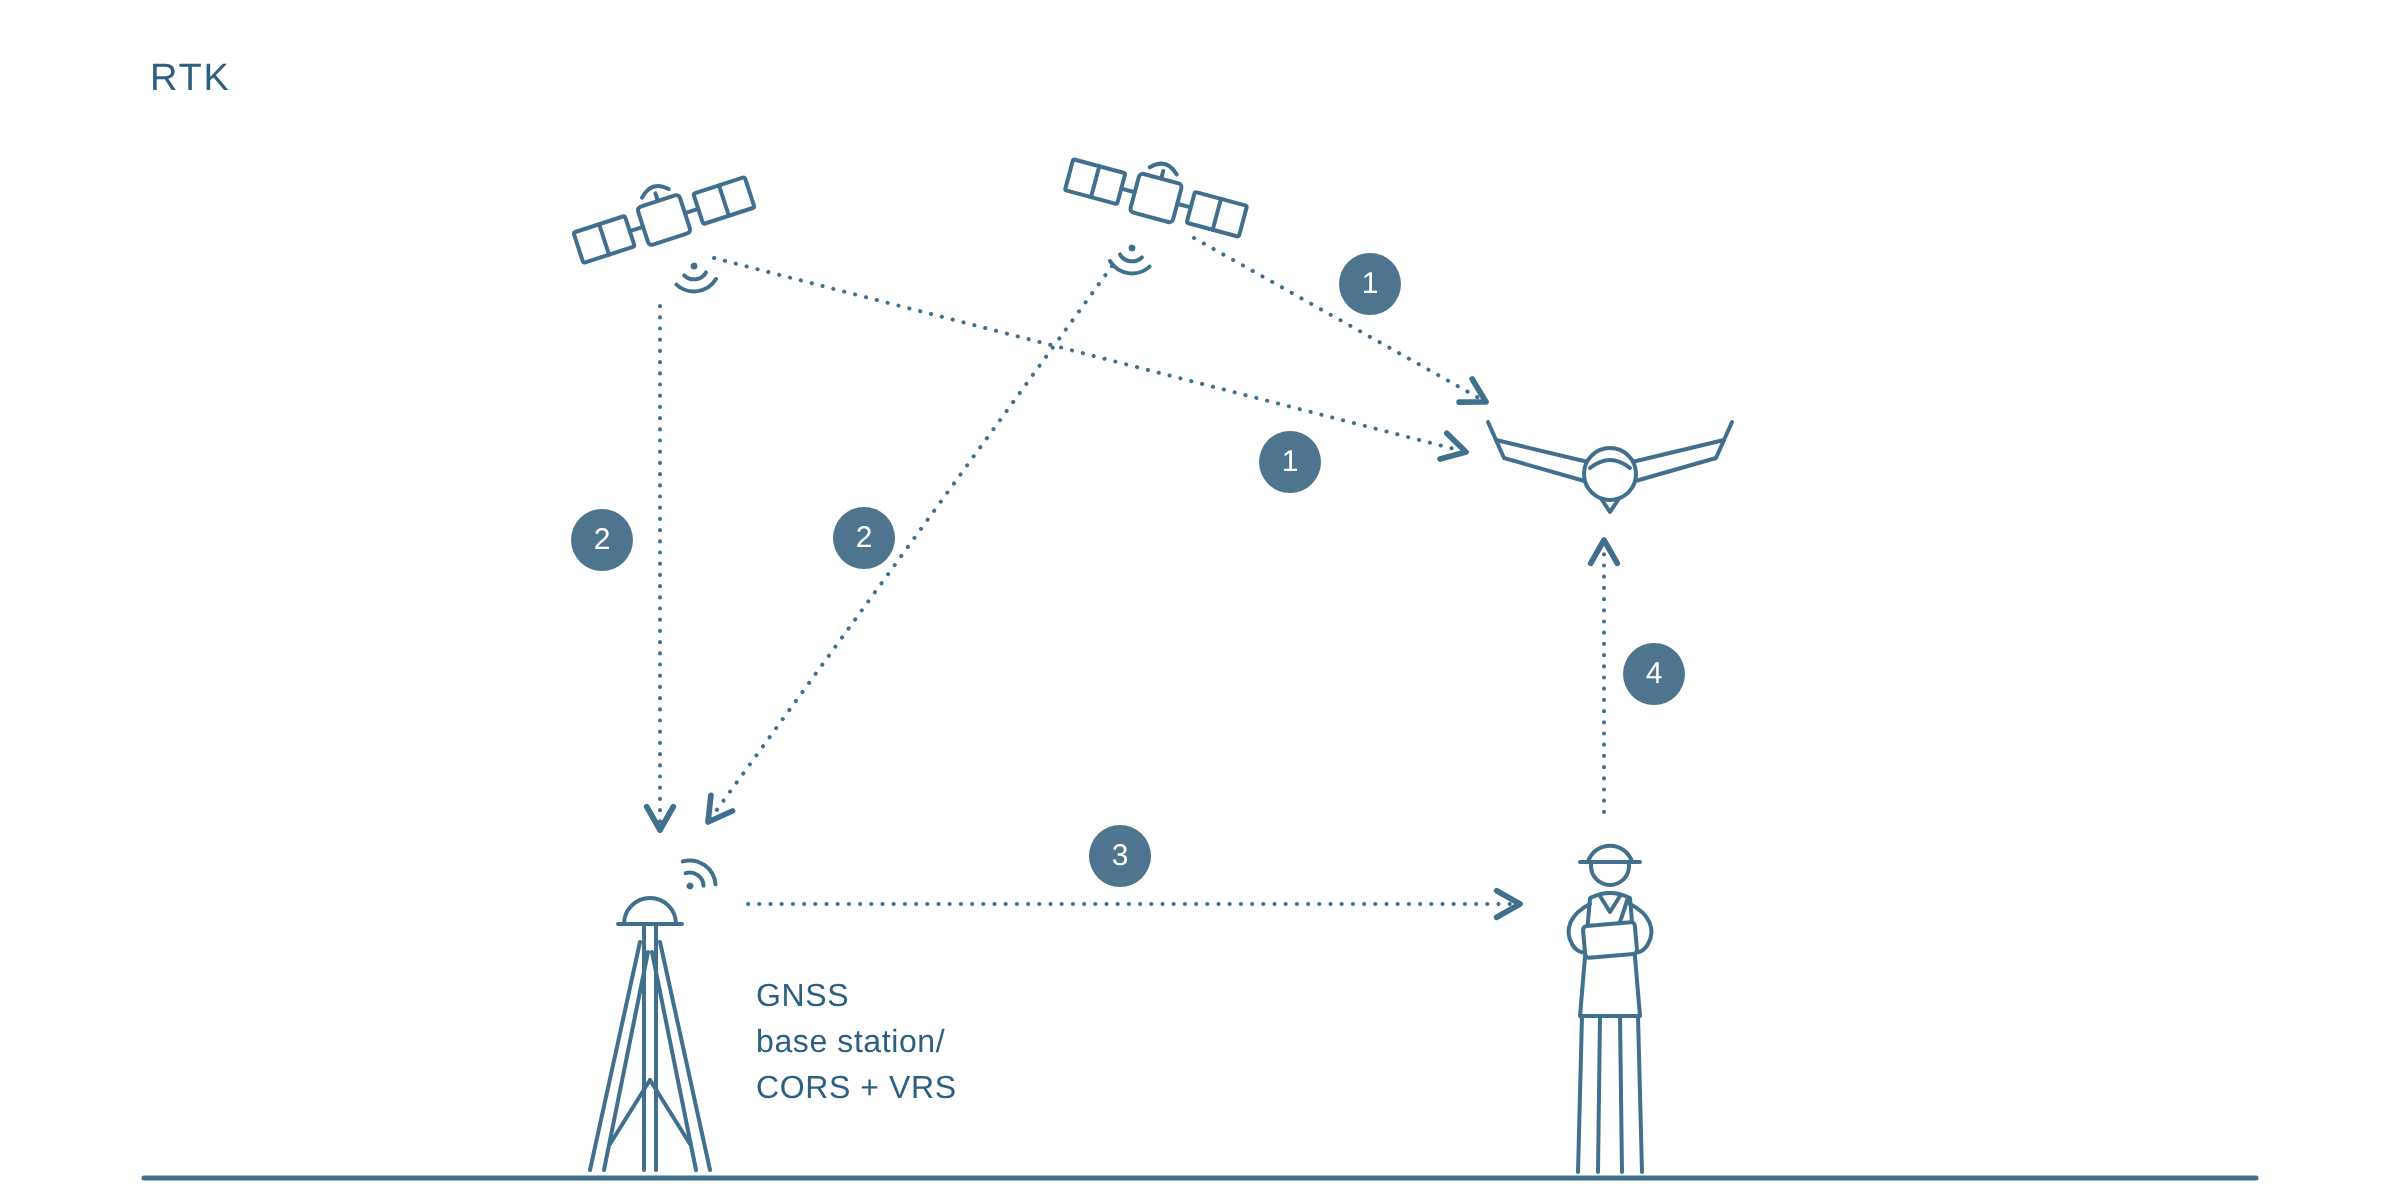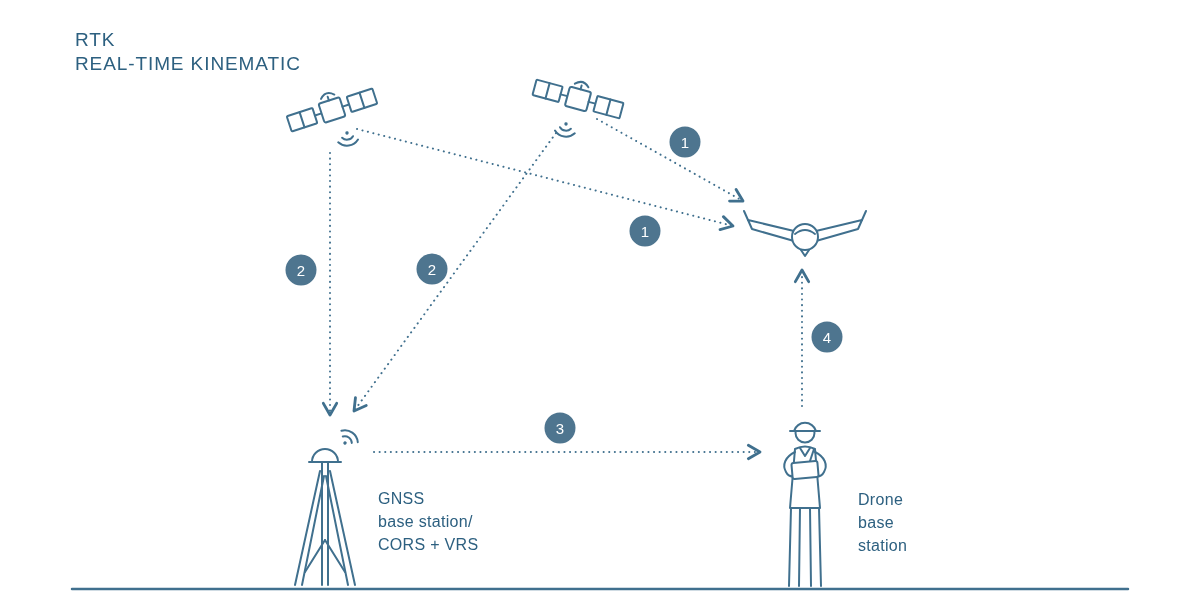--- a/index.html
+++ b/index.html
@@ -134,35 +134,29 @@
       <line class="stroke" x1="800" y1="508" x2="799" y2="586"></line>
       <line class="stroke" x1="810" y1="508" x2="811" y2="586"></line>
       <line class="stroke" x1="819" y1="508" x2="821" y2="586"></line>
     </g>
 
     <line class="ground" x1="72" y1="589" x2="1128" y2="589"></line>
   </svg>
 
   <div class="title">
     <div>RTK</div>
-    <div>REAL-TIME KINEMATIC</div>
   </div>
 
   <div class="badge" style="left:685px; top:142px">1</div>
   <div class="badge" style="left:645px; top:231px">1</div>
   <div class="badge" style="left:301px; top:270px">2</div>
   <div class="badge" style="left:432px; top:269px">2</div>
   <div class="badge" style="left:560px; top:428px">3</div>
   <div class="badge" style="left:827px; top:337px">4</div>
 
   <div class="caption" style="left:378px; top:487px">
     <div>GNSS</div>
     <div>base station/</div>
     <div>CORS + VRS</div>
   </div>
 
-  <div class="caption" style="left:858px; top:488px">
-    <div>Drone</div>
-    <div>base</div>
-    <div>station</div>
-  </div>
 
 </div>
 
 </body></html>

